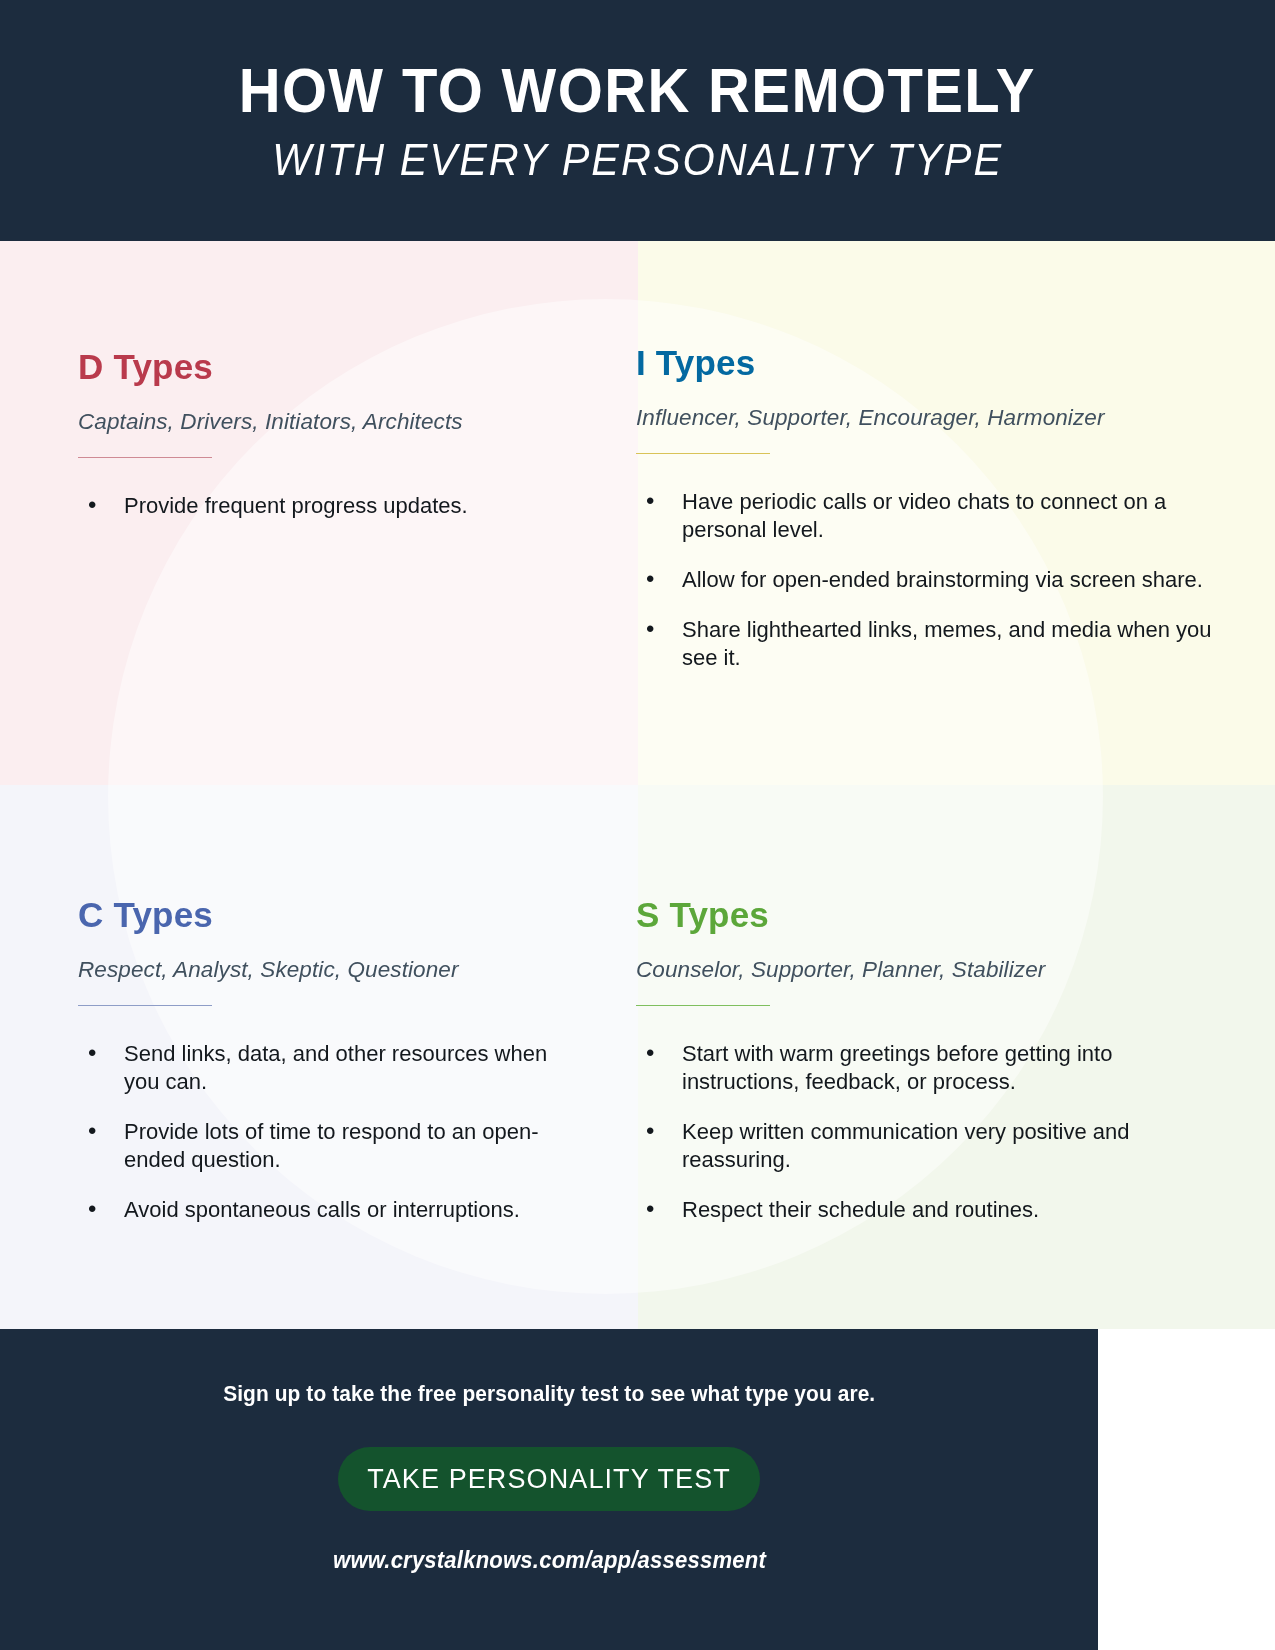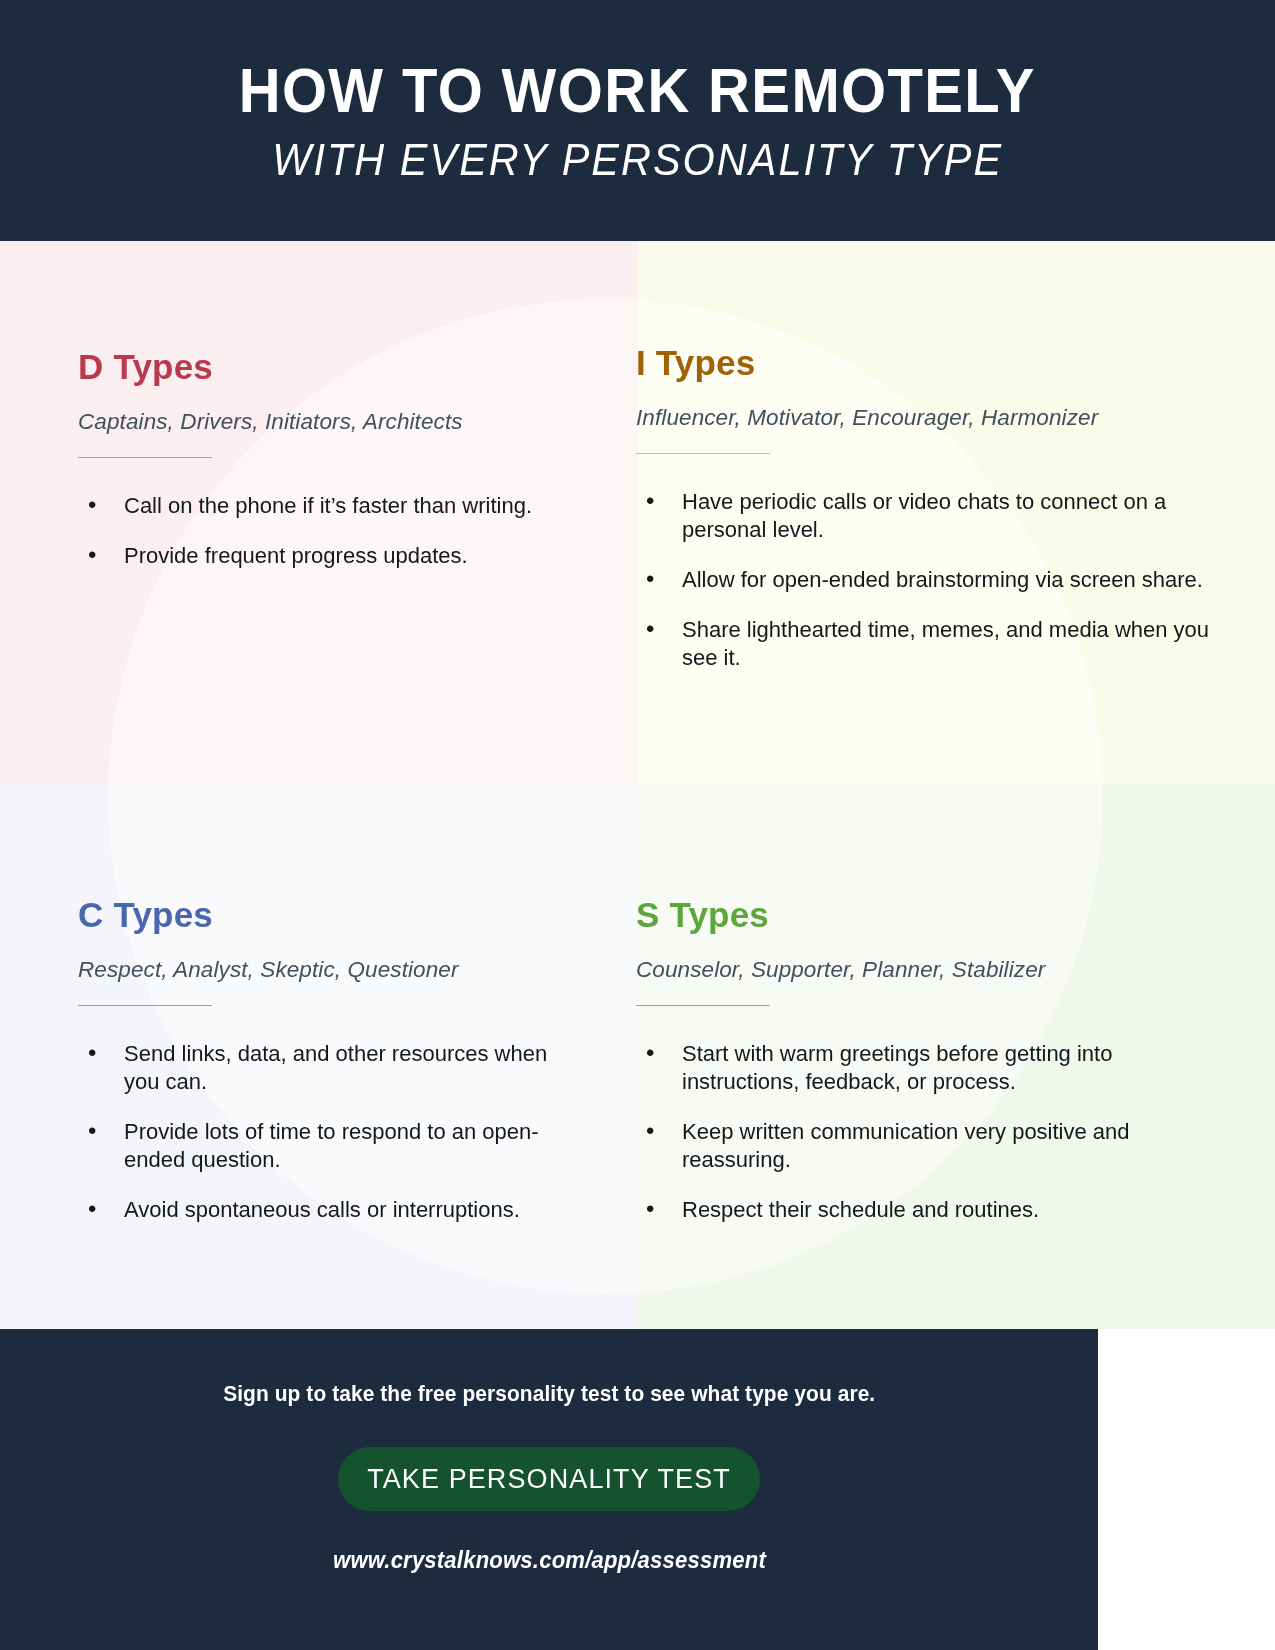--- a/index.html
+++ b/index.html
@@ -145,21 +145,21 @@
     position: absolute;
     left: 10px;
     top: -2px;
     font-size: 24px;
     color: #13181d;
   }
 
   
   #q-d .q-title { color: #b93a4c; }
   #q-d .q-rule  { background: #cf8a94; }
-  #q-i .q-title { color: #a16207; }
+  #q-i .q-title { color: #0369a1; }
   #q-i .q-rule  { background: #d9c357; }
   #q-c .q-title { color: #4a66ae; }
   #q-c .q-rule  { background: #8e9dc7; }
   #q-s .q-title { color: #5ca73a; }
   #q-s .q-rule  { background: #7fbf5e; }
 
   #q-i, #q-s { padding-top: 104px; }
   #q-c, #q-s { padding-top: 102px; }
 
   
@@ -231,33 +231,32 @@
 
     <div id="deco-circle"></div>
 
     <div id="quad-grid">
 
       <div class="quadrant" id="q-d">
         <div class="q-title">D Types</div>
         <div class="q-subtitle">Captains, Drivers, Initiators, Architects</div>
         <div class="q-rule"></div>
         <ul class="q-list">
-          <li>Call on the phone if it’s faster than writing.</li>
           <li>Provide frequent progress updates.</li>
         </ul>
       </div>
 
       <div class="quadrant right" id="q-i">
         <div class="q-title">I Types</div>
-        <div class="q-subtitle">Influencer, Motivator, Encourager, Harmonizer</div>
+        <div class="q-subtitle">Influencer, Supporter, Encourager, Harmonizer</div>
         <div class="q-rule"></div>
         <ul class="q-list">
           <li>Have periodic calls or video chats to connect on a personal level.</li>
           <li>Allow for open-ended brainstorming via screen share.</li>
-          <li>Share lighthearted time, memes, and media when you see it.</li>
+          <li>Share lighthearted links, memes, and media when you see it.</li>
         </ul>
       </div>
 
       <div class="quadrant" id="q-c">
         <div class="q-title">C Types</div>
         <div class="q-subtitle">Respect, Analyst, Skeptic, Questioner</div>
         <div class="q-rule"></div>
         <ul class="q-list">
           <li>Send links, data, and other resources when you can.</li>
           <li>Provide lots of time to respond to an open-ended question.</li>

